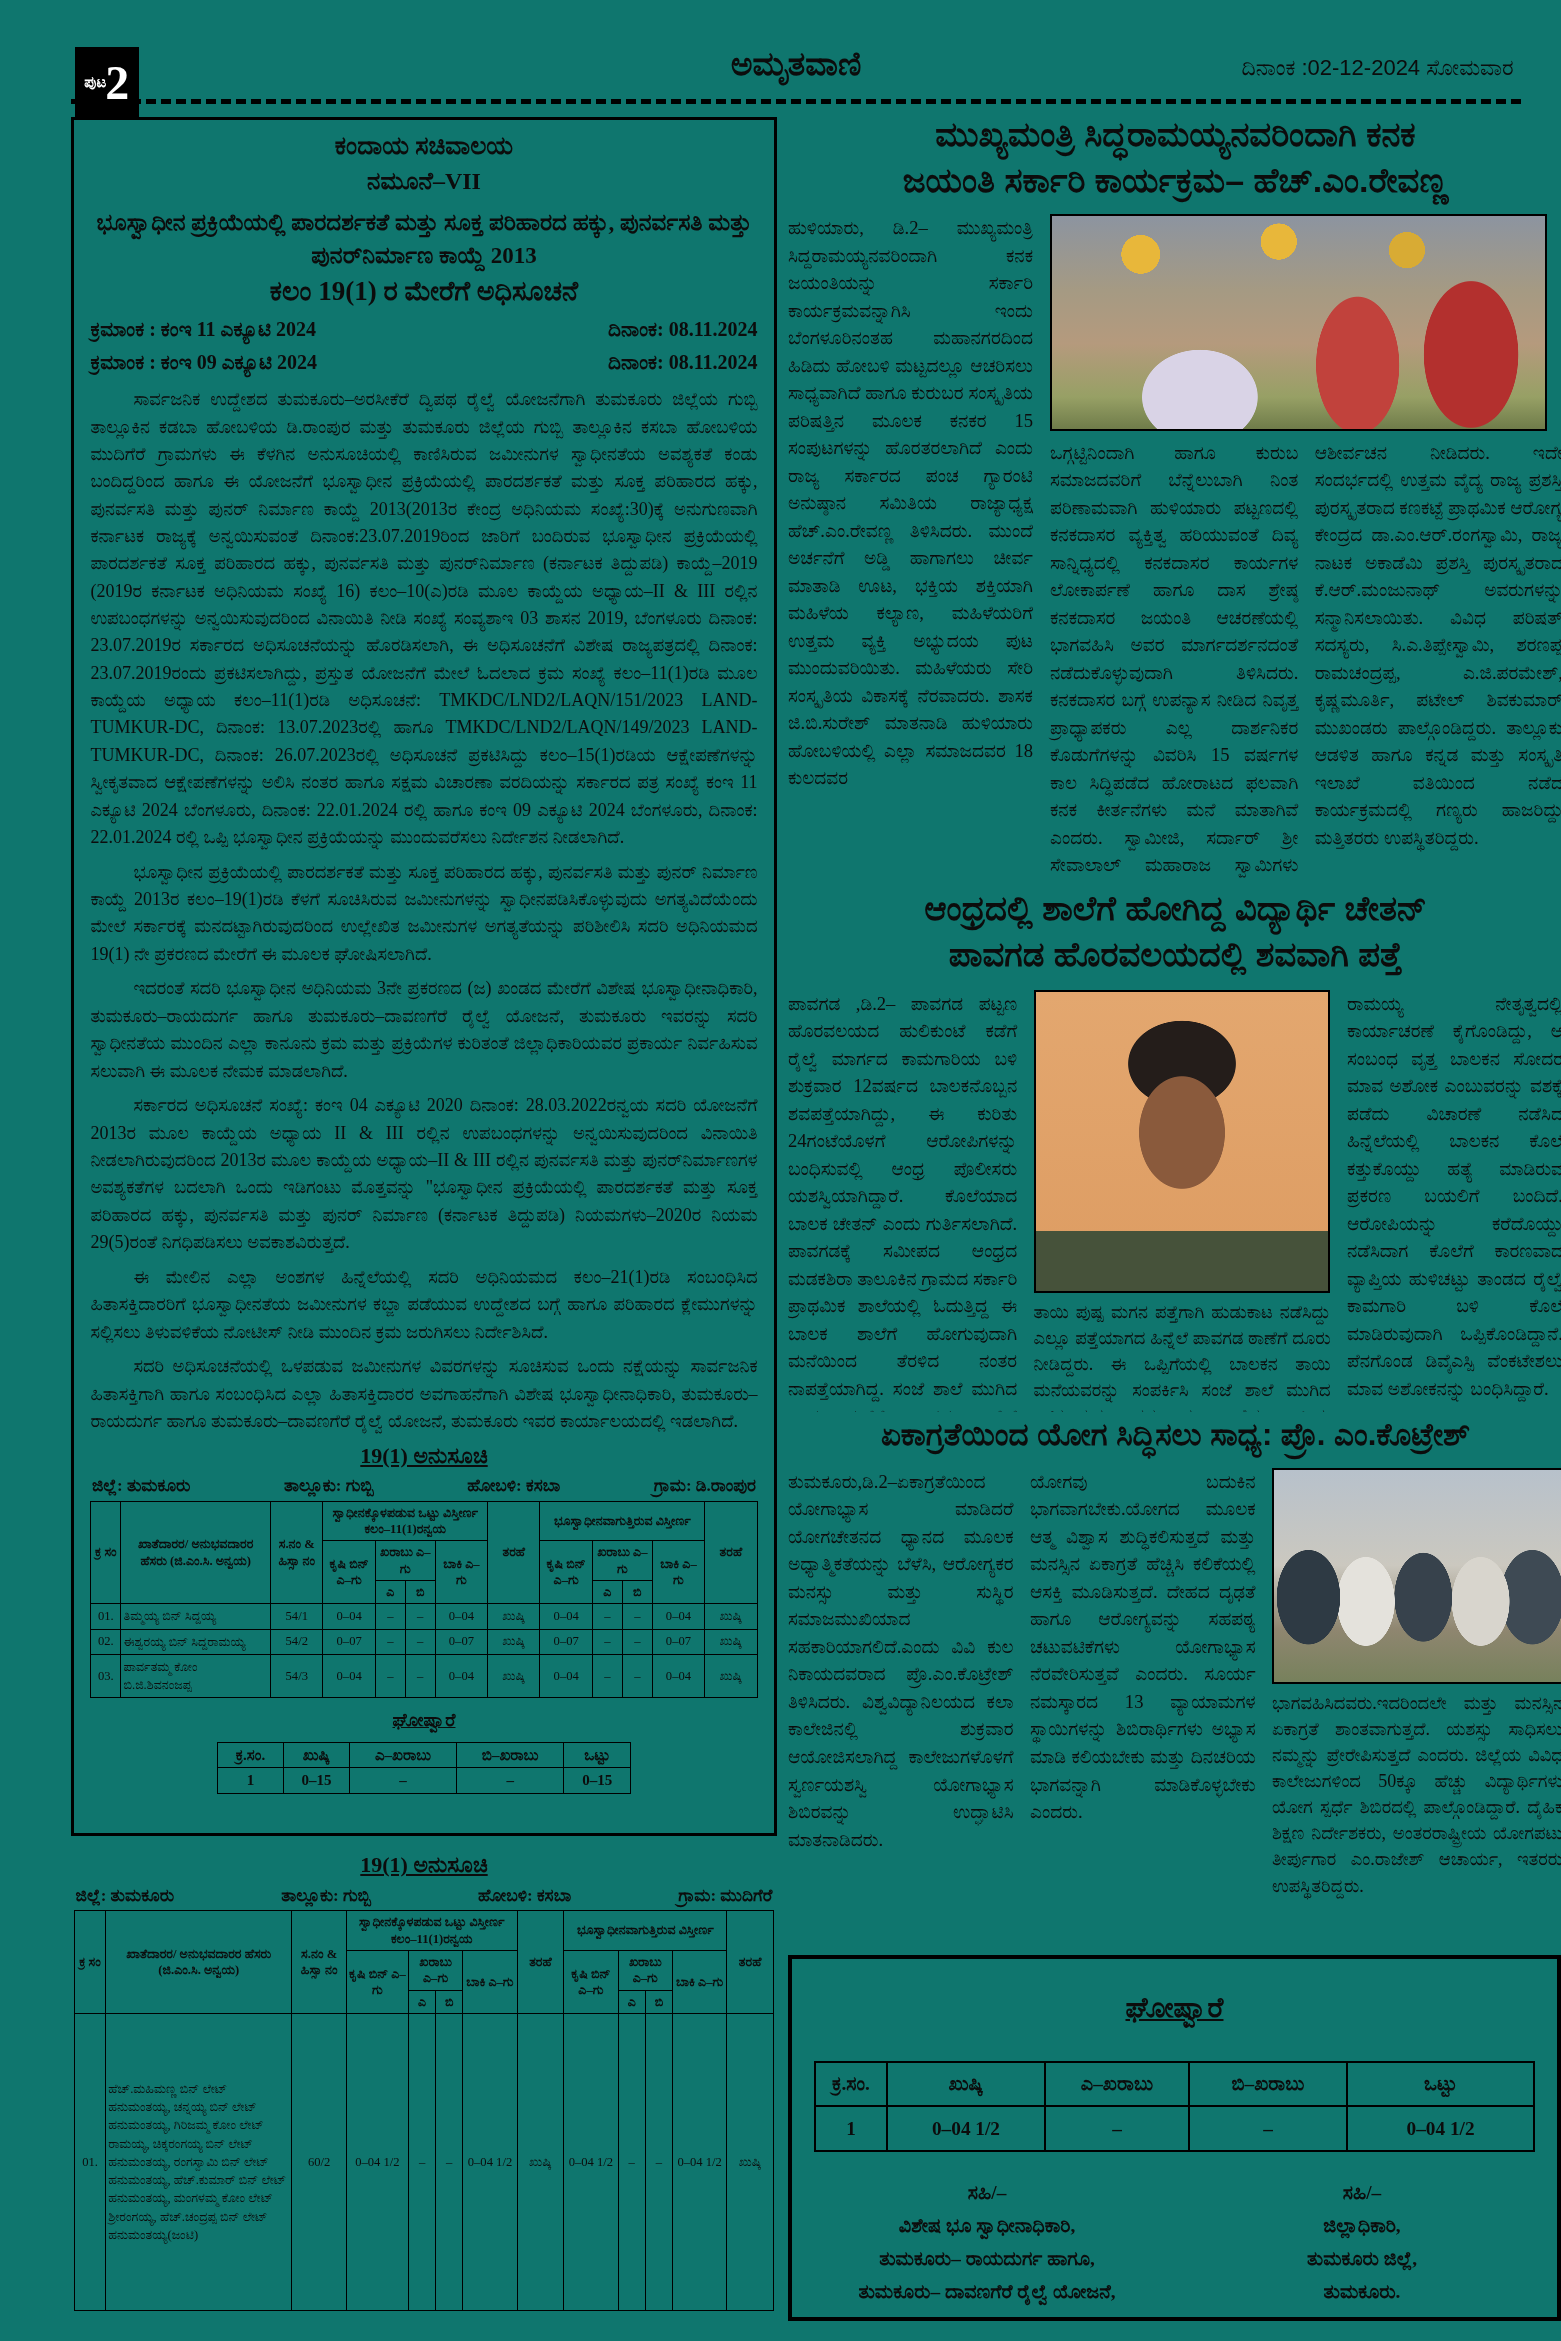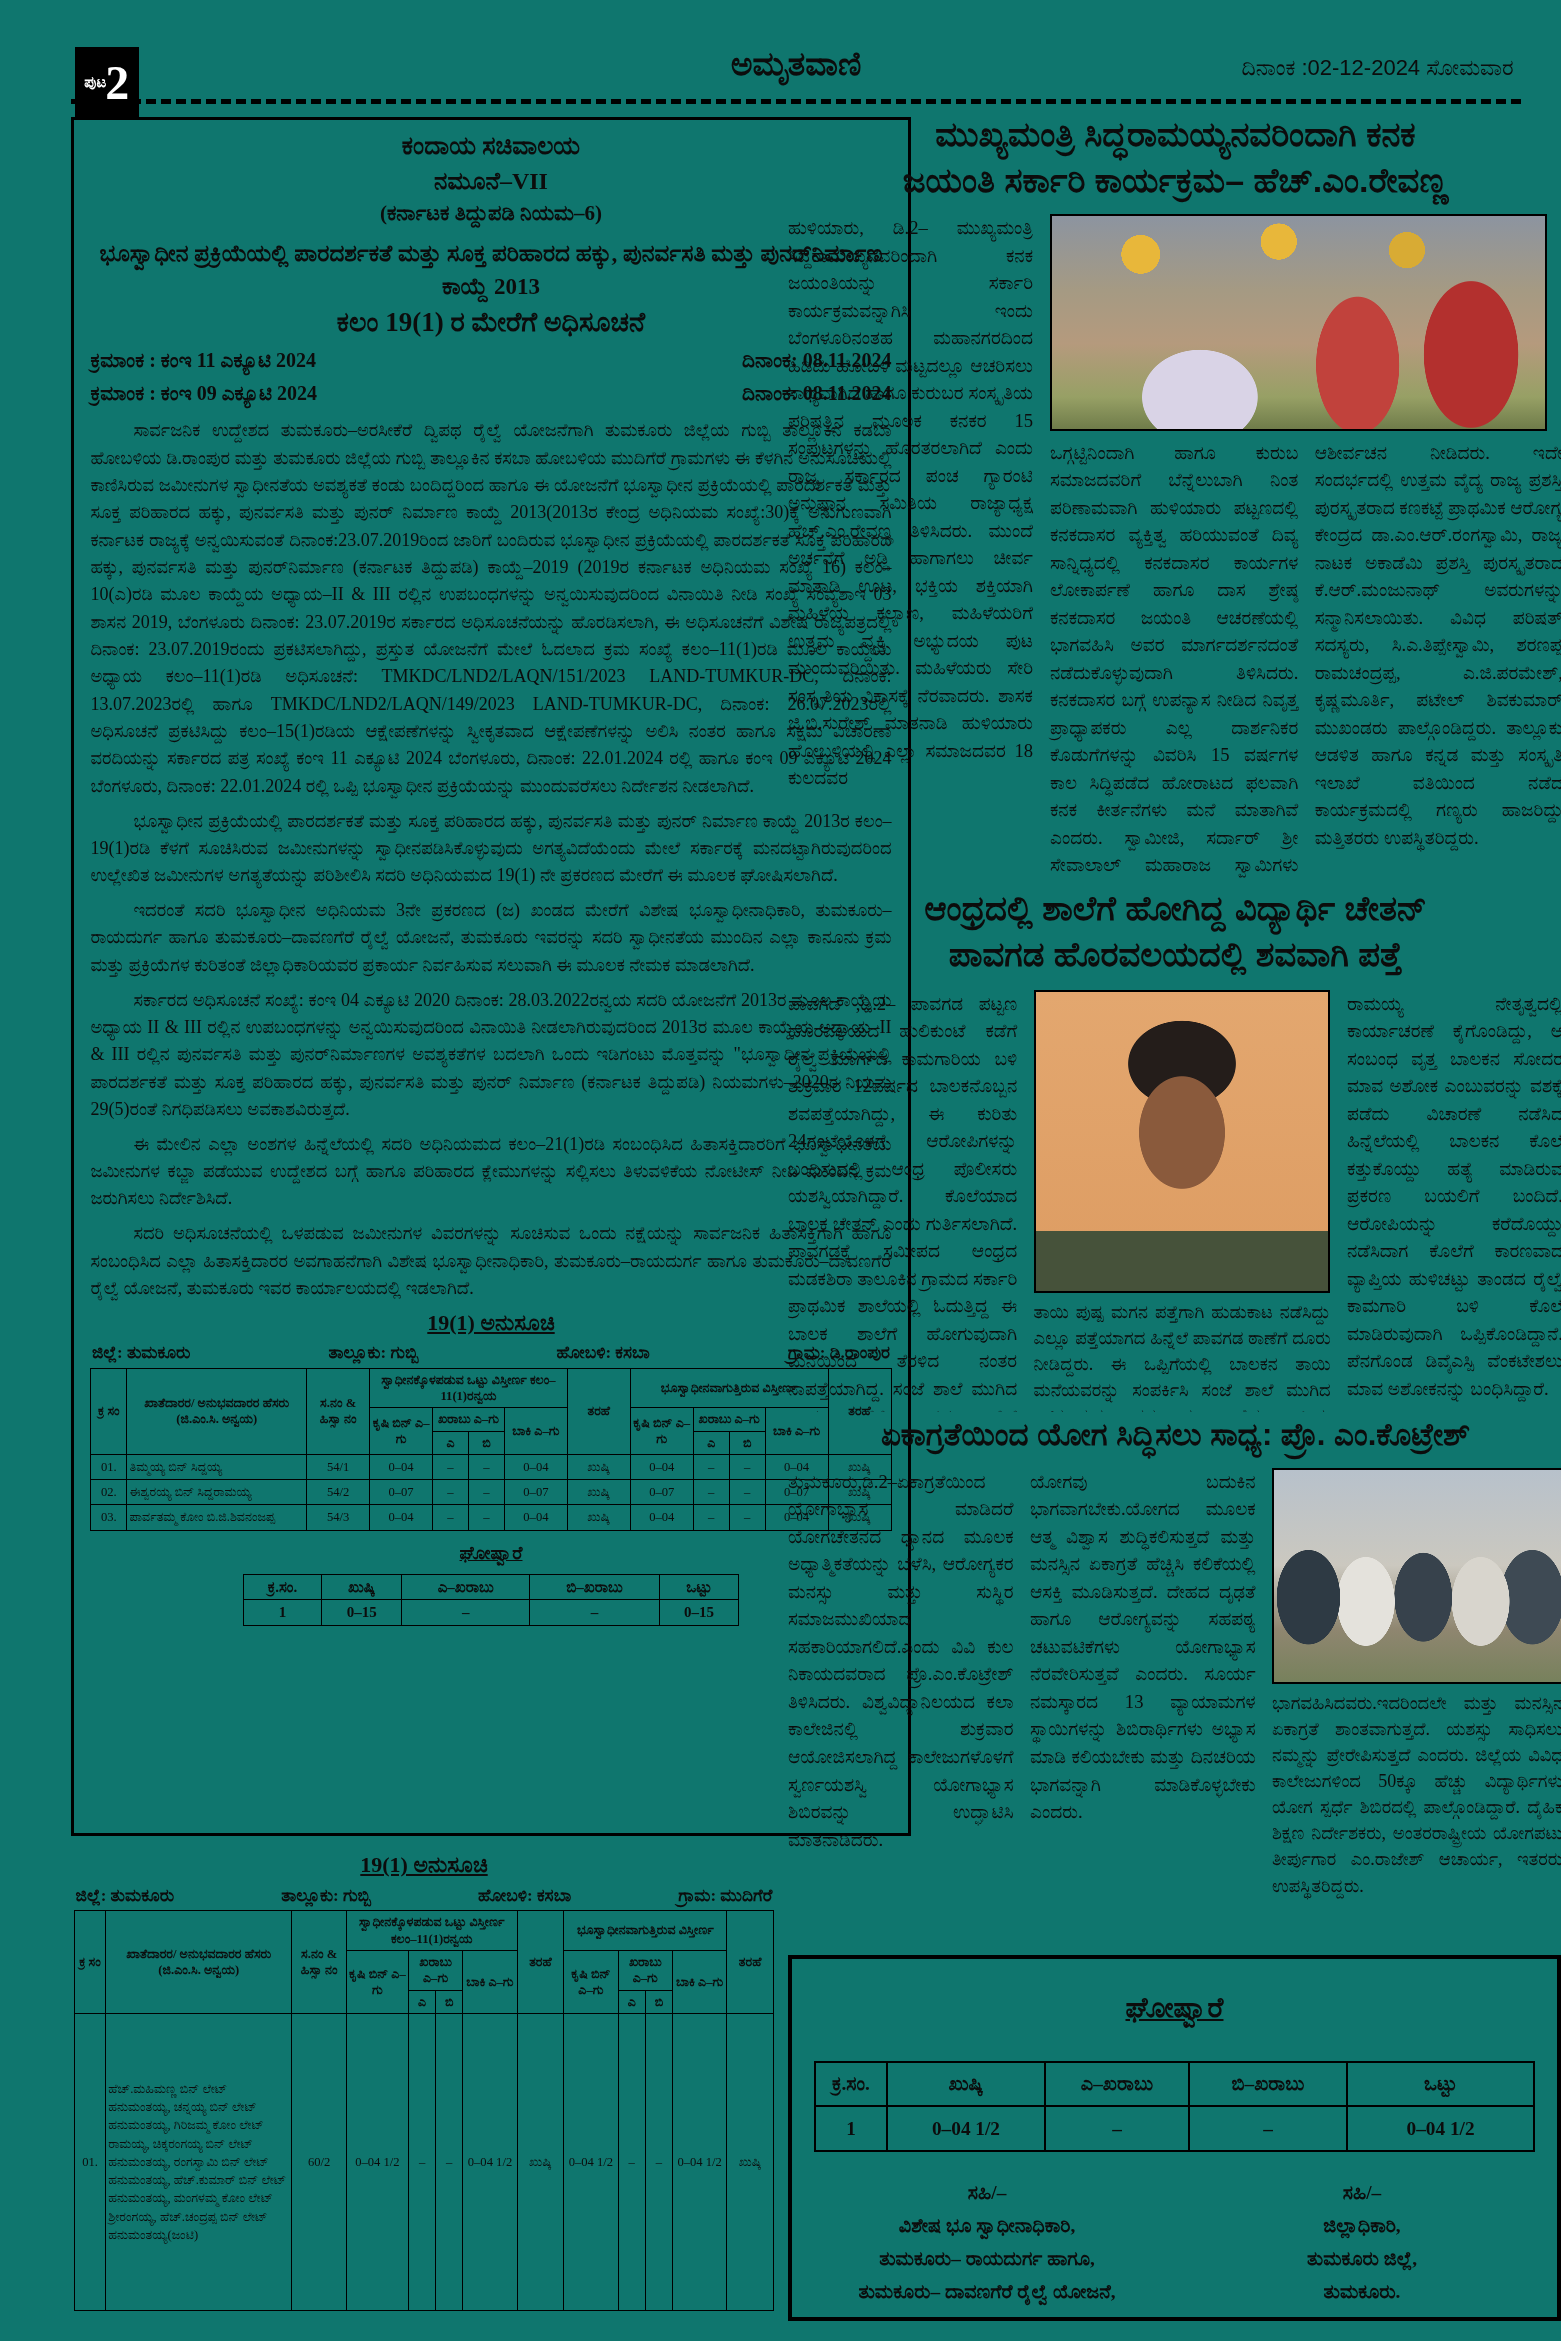--- a/index.html
+++ b/index.html
@@ -10,21 +10,21 @@
        border-bottom:5.2px dashed #000;}
   .pagebox{position:absolute;left:3.7px;top:1.5px;width:64px;height:71px;background:#000;color:#fff;
            display:flex;align-items:center;justify-content:center;gap:3px;z-index:3;}
   .pagebox .vlabel{font-size:15px;font-weight:bold;line-height:1.0;text-align:center;width:18px;word-break:break-all;}
   .pagebox .pnum{font-size:48px;font-weight:bold;font-family:"Liberation Serif",serif;}
   .masthead{position:absolute;left:0;right:0;top:0;text-align:center;font-size:33px;font-weight:bold;
             font-family:"Liberation Sans","DejaVu Sans",sans-serif;}
   .dateline{position:absolute;right:7.4px;top:10.4px;font-size:22px;font-weight:normal;
             font-family:"Liberation Sans","DejaVu Sans",sans-serif;}
   
-  .notice-box{position:absolute;left:71px;top:117px;width:840px;height:1719px;border:3.7px solid #000;
+  .notice-box{position:absolute;left:71px;top:117px;width:706px;height:1719px;border:3.7px solid #000;
               box-sizing:border-box;padding:10.4px 16.4px;overflow:hidden;}
   .nc{text-align:center;font-weight:bold;}
   .nc.l1{font-size:25px;margin-top:1.5px;}
   .nc.l2{font-size:24px;margin-top:7.4px;}
   .nc.l3{font-size:21px;margin-top:6px;}
   .nc.l4{font-size:23px;margin-top:10.4px;line-height:1.45;}
   .nc.l6{font-size:27px;margin-top:4px;}
   .refrow{display:flex;justify-content:space-between;font-weight:bold;font-size:20px;margin-top:10.4px;}
   .nbody{margin-top:12px;font-size:18px;line-height:1.52;text-align:justify;}
   .nbody p{margin:0 0 7.4px 0;text-indent:43px;}
@@ -99,21 +99,20 @@
       <span class="vlabel">ಪುಟ</span>
       <span class="pnum">2</span>
     </div>
     <div class="masthead">ಅಮೃತವಾಣಿ</div>
     <div class="dateline">ದಿನಾಂಕ :02-12-2024 ಸೋಮವಾರ</div>
   </div>
 
   <div class="notice-box">
     <div class="nc l1">ಕಂದಾಯ ಸಚಿವಾಲಯ</div>
     <div class="nc l2">ನಮೂನೆ–VII</div>
-    <div class="nc l3">(ಕರ್ನಾಟಕ ತಿದ್ದುಪಡಿ ನಿಯಮ–6)</div>
     <div class="nc l4">ಭೂಸ್ವಾಧೀನ ಪ್ರಕ್ರಿಯೆಯಲ್ಲಿ ಪಾರದರ್ಶಕತೆ ಮತ್ತು ಸೂಕ್ತ ಪರಿಹಾರದ ಹಕ್ಕು, ಪುನರ್ವಸತಿ ಮತ್ತು ಪುನರ್‌ನಿರ್ಮಾಣ ಕಾಯ್ದೆ 2013</div>
     <div class="nc l6">ಕಲಂ 19(1) ರ ಮೇರೆಗೆ ಅಧಿಸೂಚನೆ</div>
     <div class="refrow">
       <span>ಕ್ರಮಾಂಕ : ಕಂಇ 11 ಎಕ್ಯೂಟಿ 2024</span>
       <span>ದಿನಾಂಕ: 08.11.2024</span>
     </div>
     <div class="refrow">
       <span>ಕ್ರಮಾಂಕ : ಕಂಇ 09 ಎಕ್ಯೂಟಿ 2024</span>
       <span>ದಿನಾಂಕ: 08.11.2024</span>
     </div>

